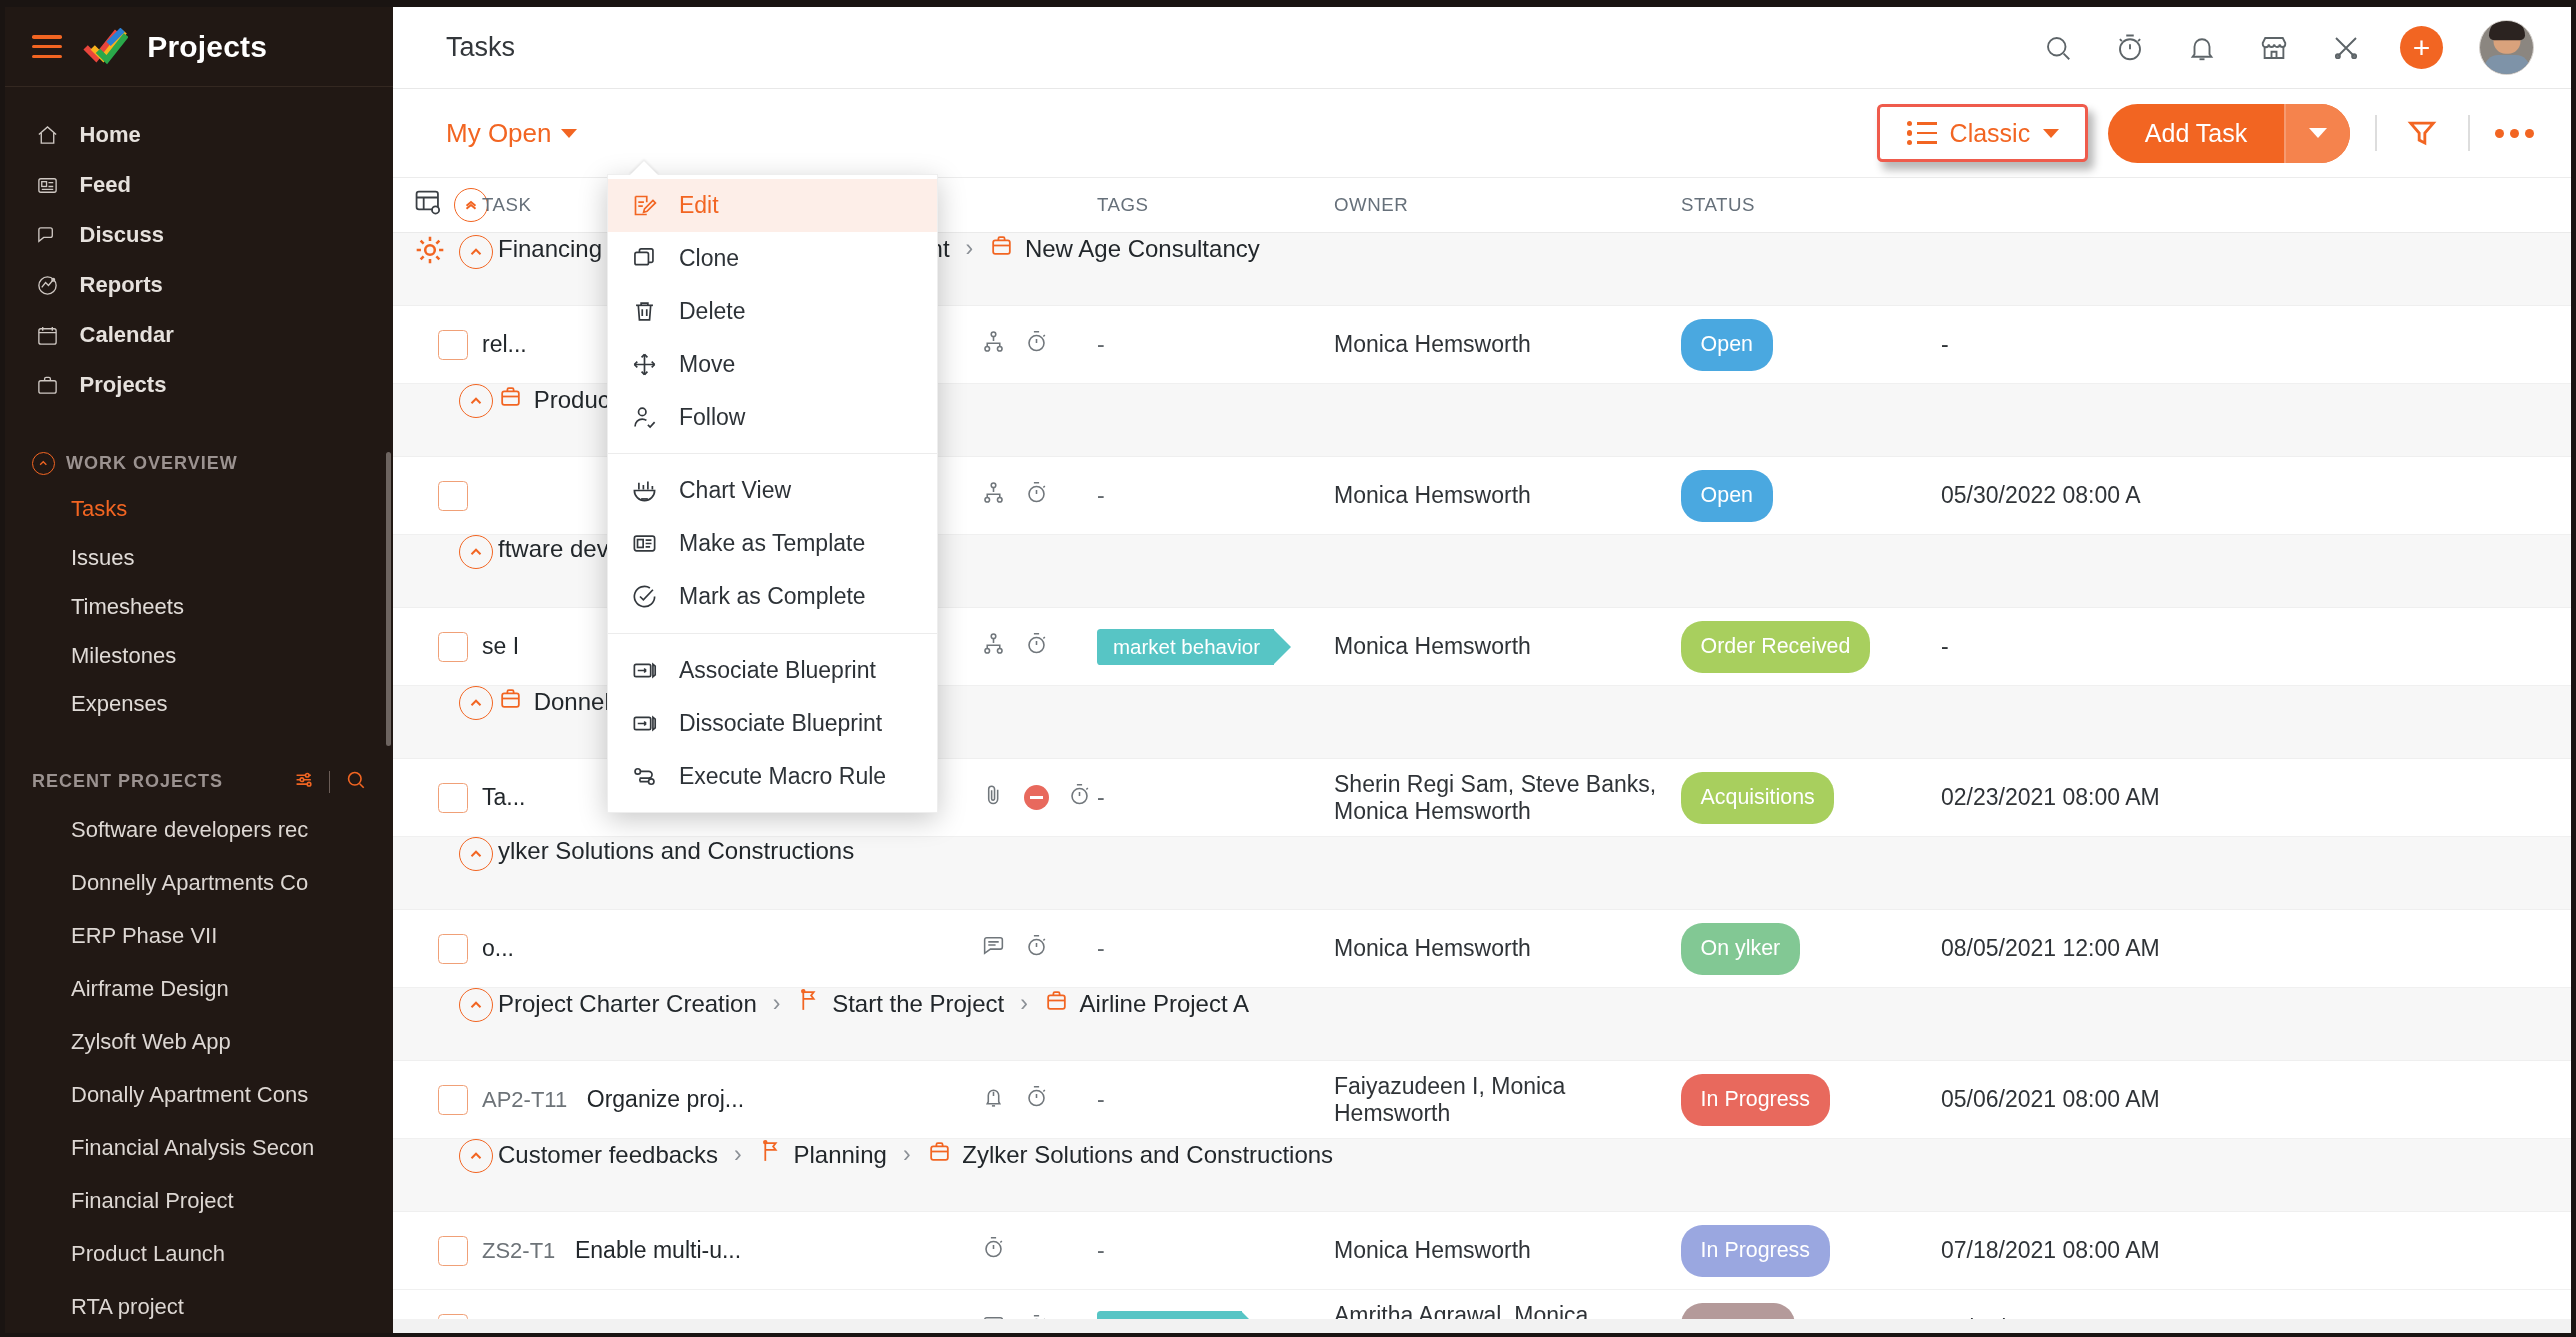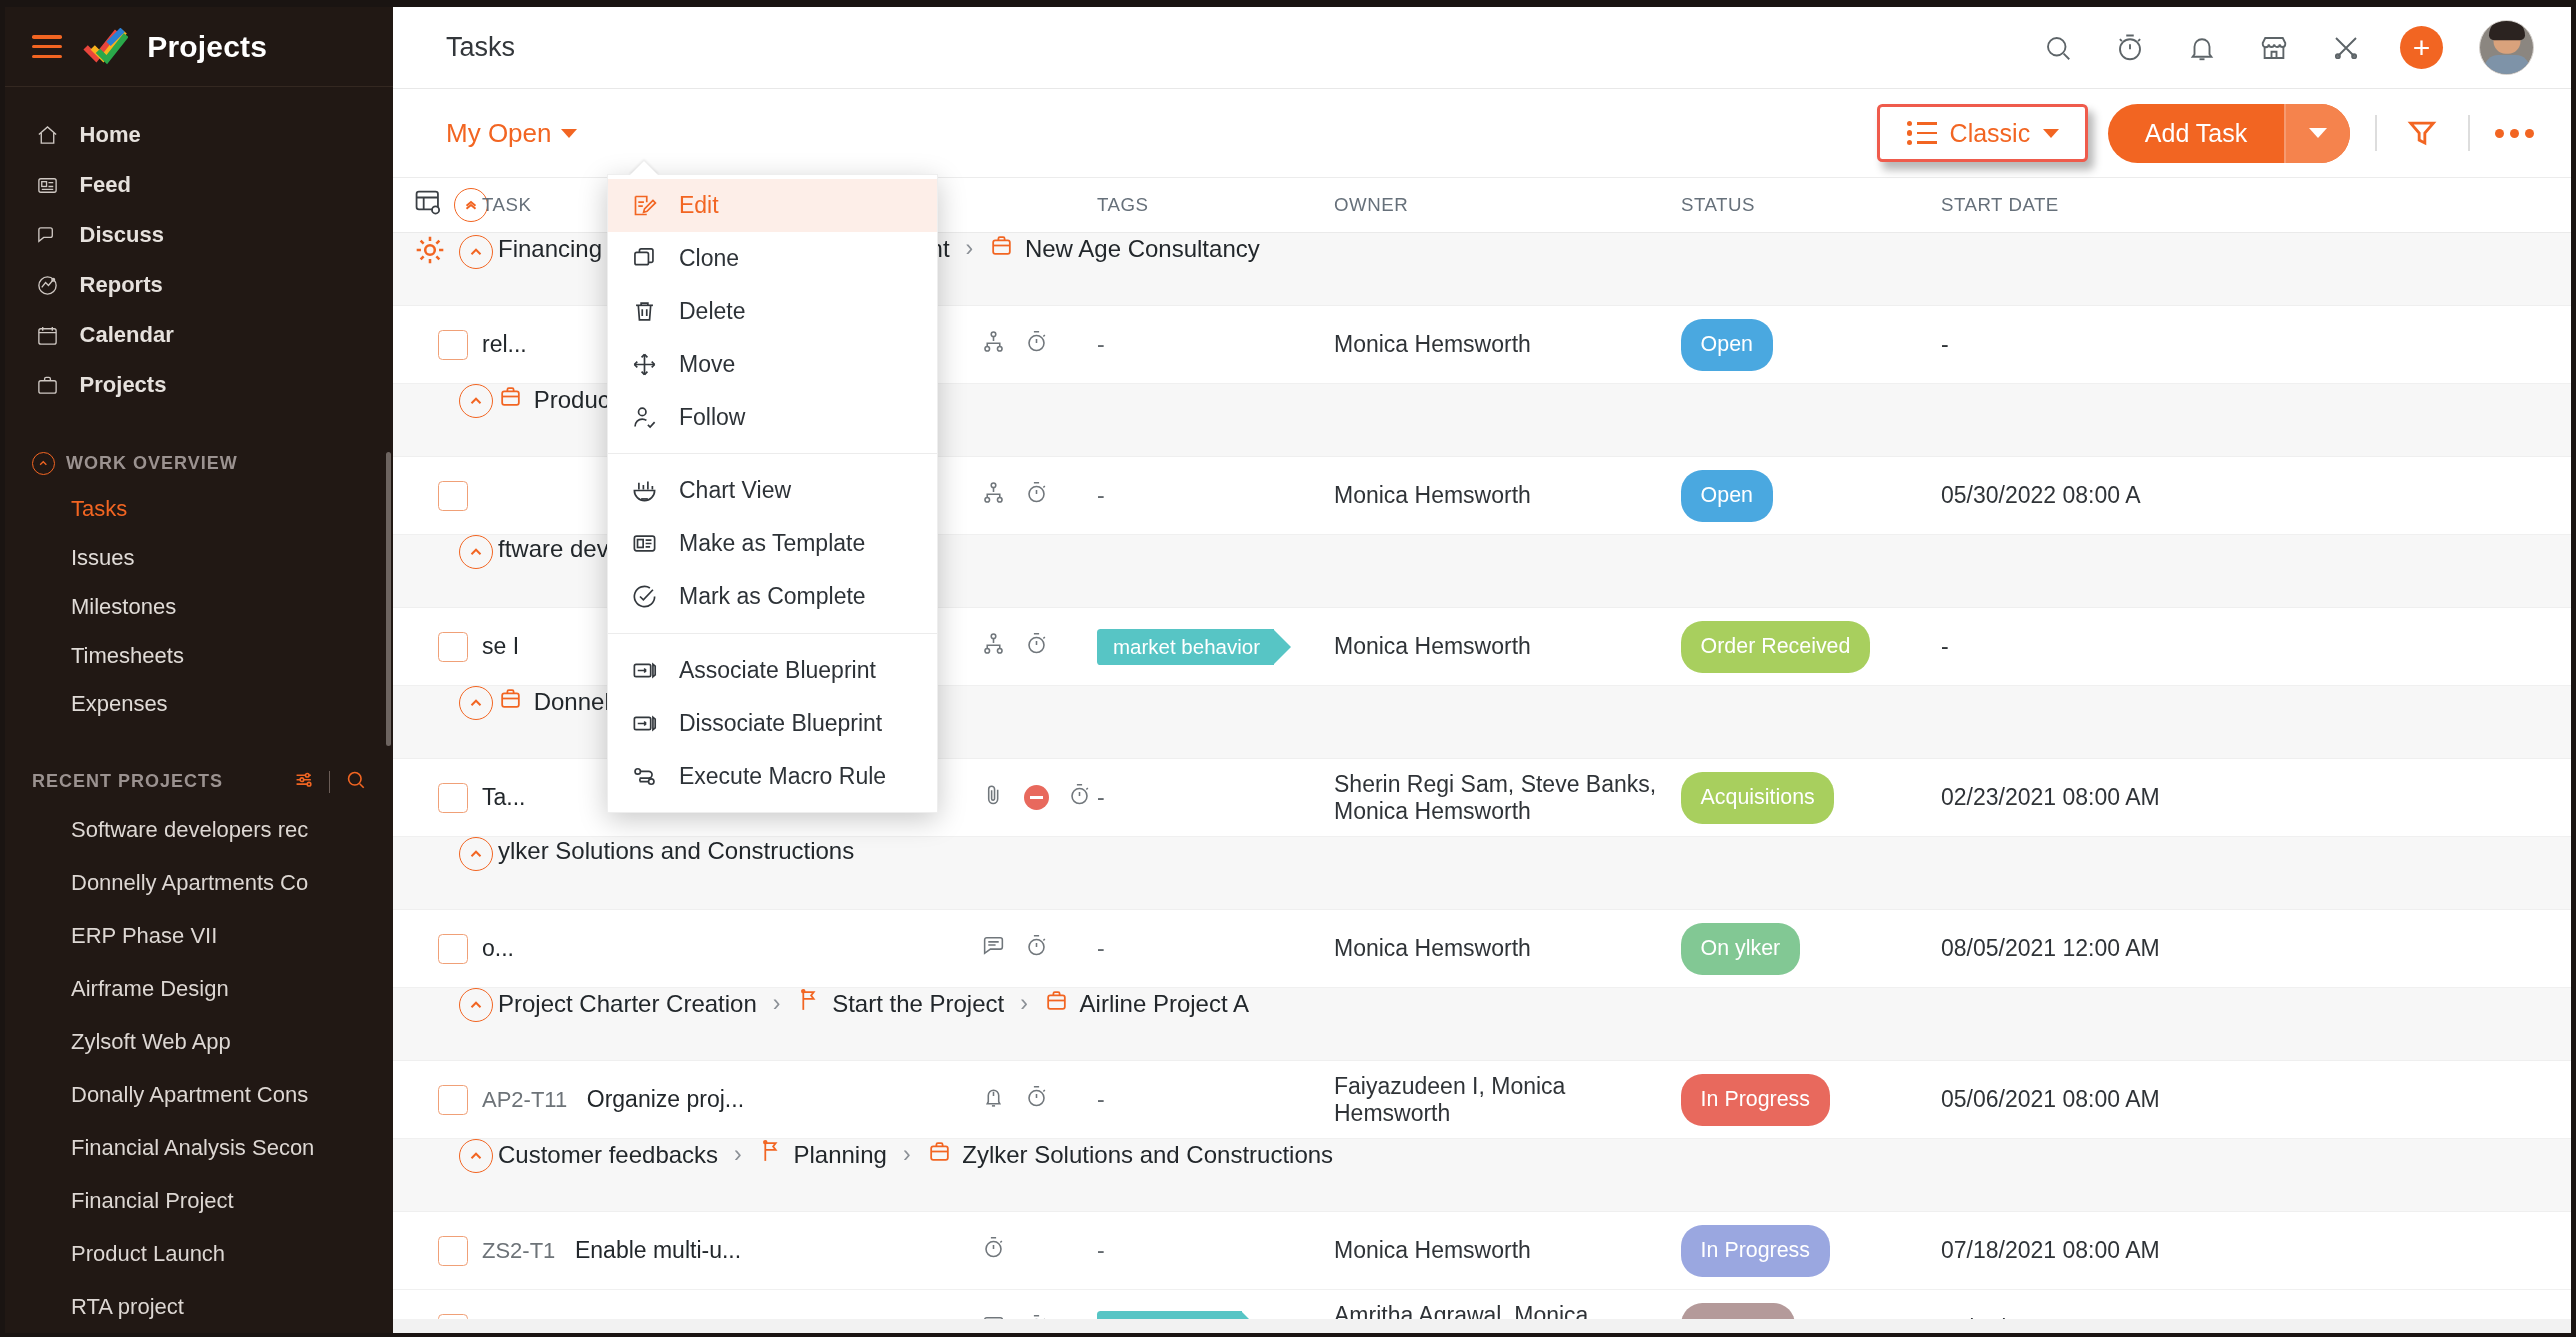--- a/index.html
+++ b/index.html
@@ -298,24 +298,24 @@
       </span>
       <span>WORK OVERVIEW</span>
     </div>
     <div class="sb-sub active">
         <span>Tasks</span>
       </div>
     <div class="sb-sub">
         <span>Issues</span>
       </div>
     <div class="sb-sub">
+        <span>Timesheets</span>
+      </div>
+    <div class="sb-sub">
         <span>Milestones</span>
-      </div>
-    <div class="sb-sub">
-        <span>Timesheets</span>
       </div>
     <div class="sb-sub">
         <span>Expenses</span>
       </div>
 
     <div class="sb-section rp">
       <span class="lbl">RECENT PROJECTS</span>
       <span class="rp-tools">
         <span>
           <svg viewBox="0 0 24 24">
@@ -477,21 +477,20 @@
             <svg viewBox="0 0 24 24">
                 <path d="M6 13 L12 8 L18 13 M6 17 L12 12 L18 17"></path>
               </svg>
           </span>
         </div>
         <div class="c-task">TASK</div>
         <div class="c-icons"></div>
         <div class="c-tags">TAGS</div>
         <div class="c-owner">OWNER</div>
         <div class="c-status">STATUS</div>
-        <div class="c-date">START DATE</div>
       </div>
 
       <div id="tbody">
           <div class="grouprow">
             <div class="c-ctrl">
               <span class="gear"><svg viewBox="0 0 24 24">
                   <circle cx="12" cy="12" r="3.4"></circle>
                   <path d="M12 2.6v3M12 18.4v3M2.6 12h3M18.4 12h3M5.4 5.4l2.1 2.1M16.5 16.5l2.1 2.1M18.6 5.4l-2.1 2.1M7.5 16.5l-2.1 2.1"></path>
                 </svg></span>
               <span class="grp-toggle">

